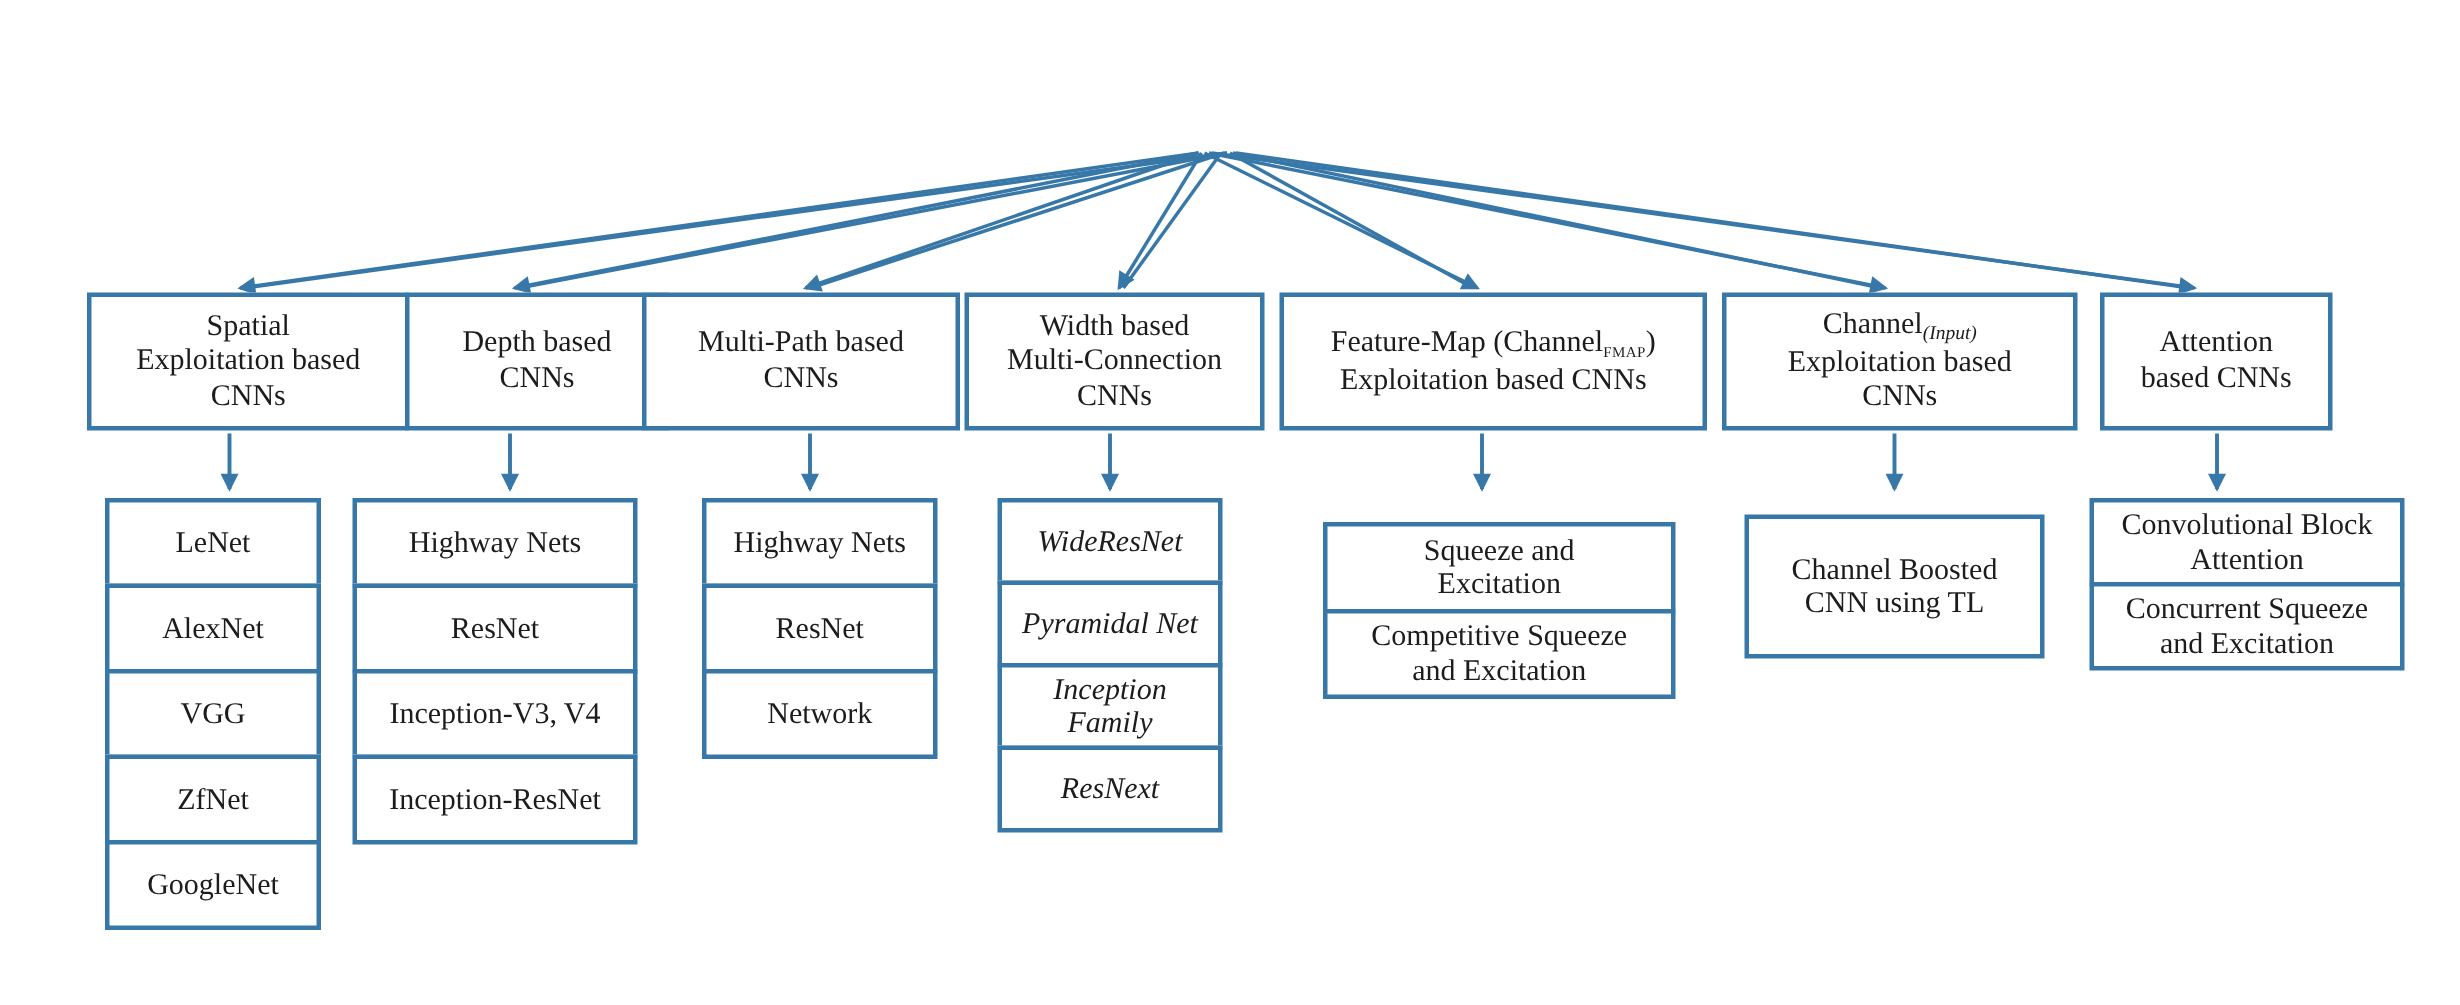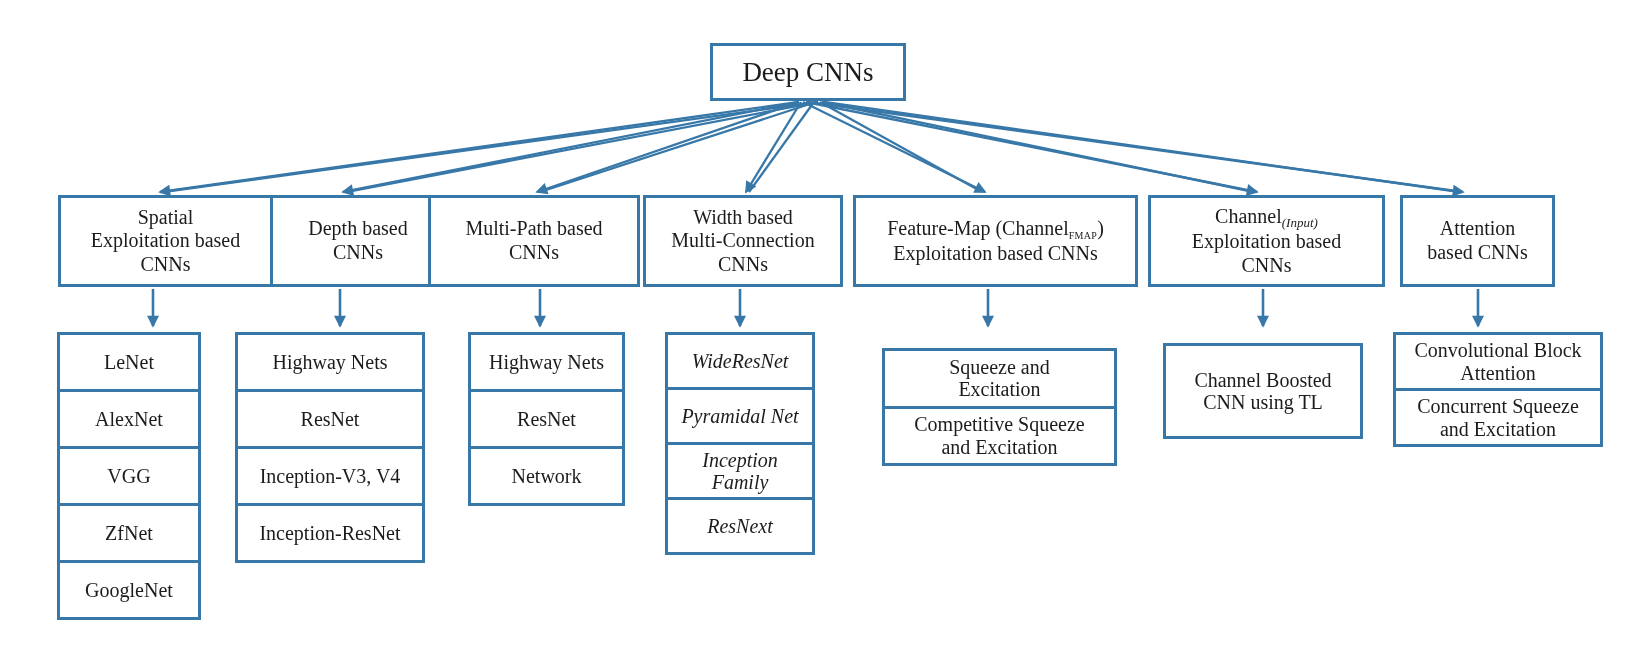--- a/index.html
+++ b/index.html
@@ -83,23 +83,20 @@
 
     <line class="arrow drop" x1="153" y1="289" x2="153" y2="326" marker-end="url(#ah)"></line>
     <line class="arrow drop" x1="340" y1="289" x2="340" y2="326" marker-end="url(#ah)"></line>
     <line class="arrow drop" x1="540" y1="289" x2="540" y2="326" marker-end="url(#ah)"></line>
     <line class="arrow drop" x1="740" y1="289" x2="740" y2="326" marker-end="url(#ah)"></line>
     <line class="arrow drop" x1="988" y1="289" x2="988" y2="326" marker-end="url(#ah)"></line>
     <line class="arrow drop" x1="1263" y1="289" x2="1263" y2="326" marker-end="url(#ah)"></line>
     <line class="arrow drop" x1="1478" y1="289" x2="1478" y2="326" marker-end="url(#ah)"></line>
   </svg>
 
-  <div class="box root-box" style="left:710px;top:43px;width:196px;height:58px;">
-    <span>Deep CNNs</span>
-  </div>
 
   <div class="box cat" style="left:58px;width:215px;">
     <span>Spatial
 Exploitation based
 CNNs</span>
   </div>
 
   <div class="box cat" style="left:270px;width:176px;text-align:center;">
     <span>Depth based
 CNNs</span>
@@ -129,21 +126,21 @@
       <div class="catline">Exploitation based
 CNNs</div>
     </div>
   </div>
 
   <div class="box cat" style="left:1400px;width:155px;">
     <span>Attention
 based CNNs</span>
   </div>
 
-  <div class="stack" style="left:57px;width:144px;--cell-h:60px;">
+  <div class="stack" style="left:70px;width:144px;--cell-h:60px;">
     <div class="cell">LeNet</div>
     <div class="cell">AlexNet</div>
     <div class="cell">VGG</div>
     <div class="cell">ZfNet</div>
     <div class="cell">GoogleNet</div>
   </div>
 
   <div class="stack" style="left:235px;width:190px;--cell-h:60px;">
     <div class="cell">Highway Nets</div>
     <div class="cell">ResNet</div>

